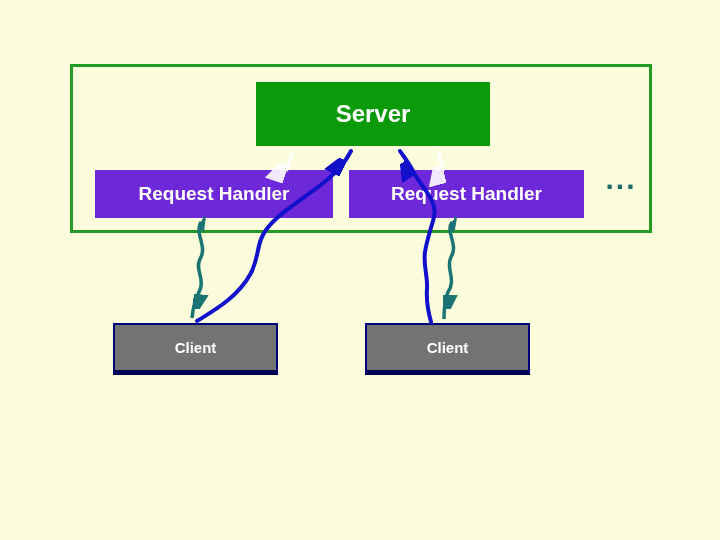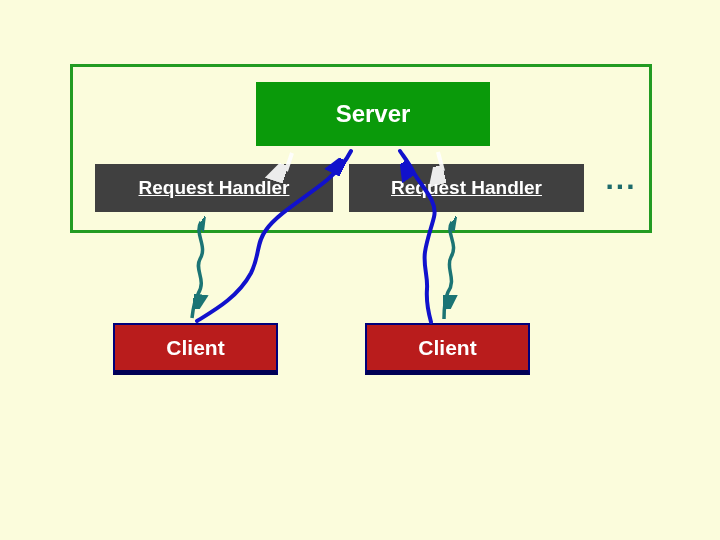--- a/index.html
+++ b/index.html
@@ -3,24 +3,24 @@
 <meta charset="utf-8">
 <style>
   html,body{margin:0;padding:0;}
   body{width:720px;height:540px;overflow:hidden;font-family:"Liberation Sans",sans-serif;}
   .slide{position:relative;width:720px;height:540px;background:#fbfcdc;}
   .outer-box{position:absolute;left:70px;top:64px;width:582px;height:169px;
              border:3px solid #229b22;box-sizing:border-box;background:transparent;}
   .box{position:absolute;display:flex;align-items:center;justify-content:center;
        color:#ffffff;font-weight:bold;box-sizing:border-box;text-align:center;}
   .server{left:256px;top:82px;width:234px;height:64px;background:#0a9a0a;font-size:24px;}
-  .handler{top:164px;height:48px;background:#404040;font-size:19px;text-decoration:underline;}
+  .handler{top:170px;height:48px;background:#6d28d9;font-size:19px;}
   .h1{left:95px;width:238px;}
   .h2{left:349px;width:235px;}
-  .client{top:323px;width:165px;height:52px;background:#b91c1c;font-size:21px;
+  .client{top:323px;width:165px;height:52px;background:#737373;font-size:15px;
           border:2px solid #00007a;border-bottom:5px solid #000055;}
   .c1{left:113px;}
   .c2{left:365px;}
   .ellipsis{position:absolute;left:598px;top:162px;width:46px;height:36px;
             color:#1d6b6b;font-weight:900;font-size:30px;letter-spacing:2px;
             text-align:center;line-height:34px;}
   svg.arrows{position:absolute;left:0;top:0;width:720px;height:540px;pointer-events:none;}
 </style>
 </head>
 <body>

